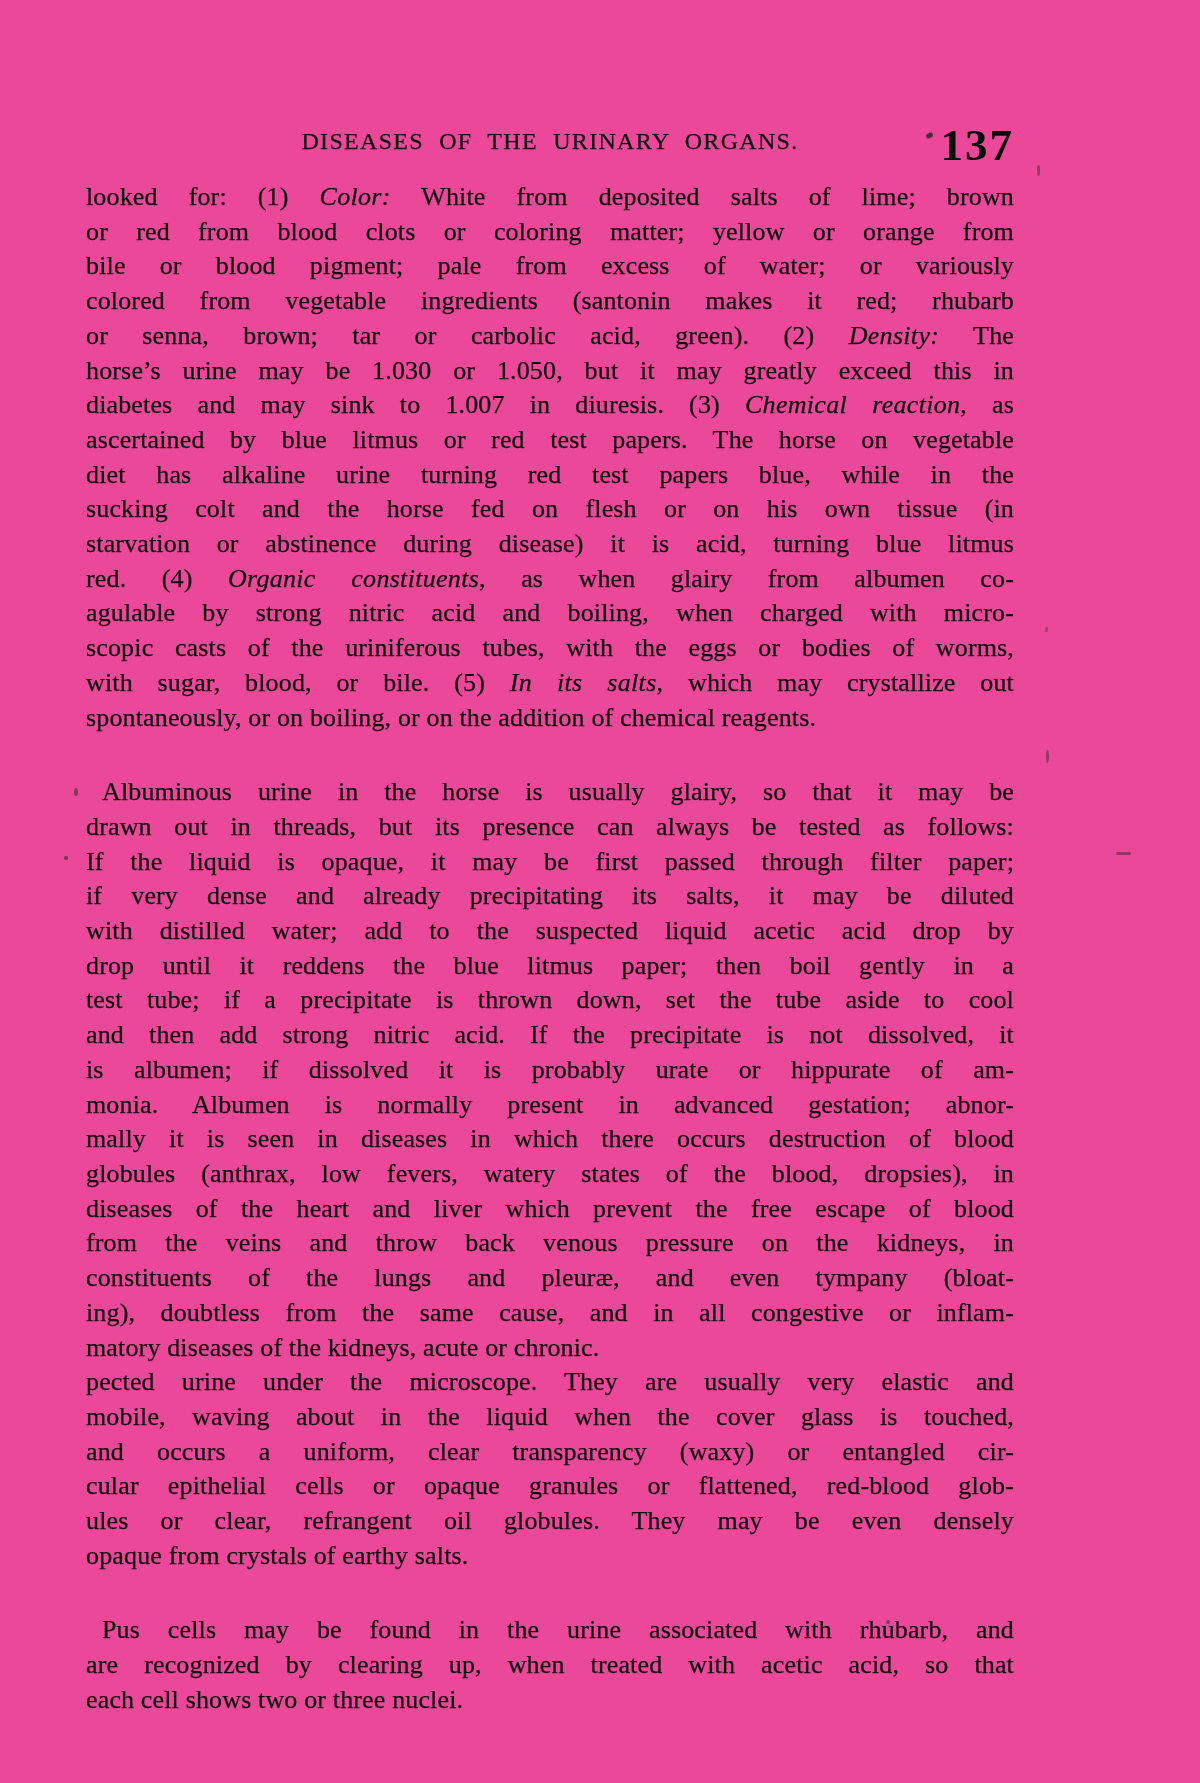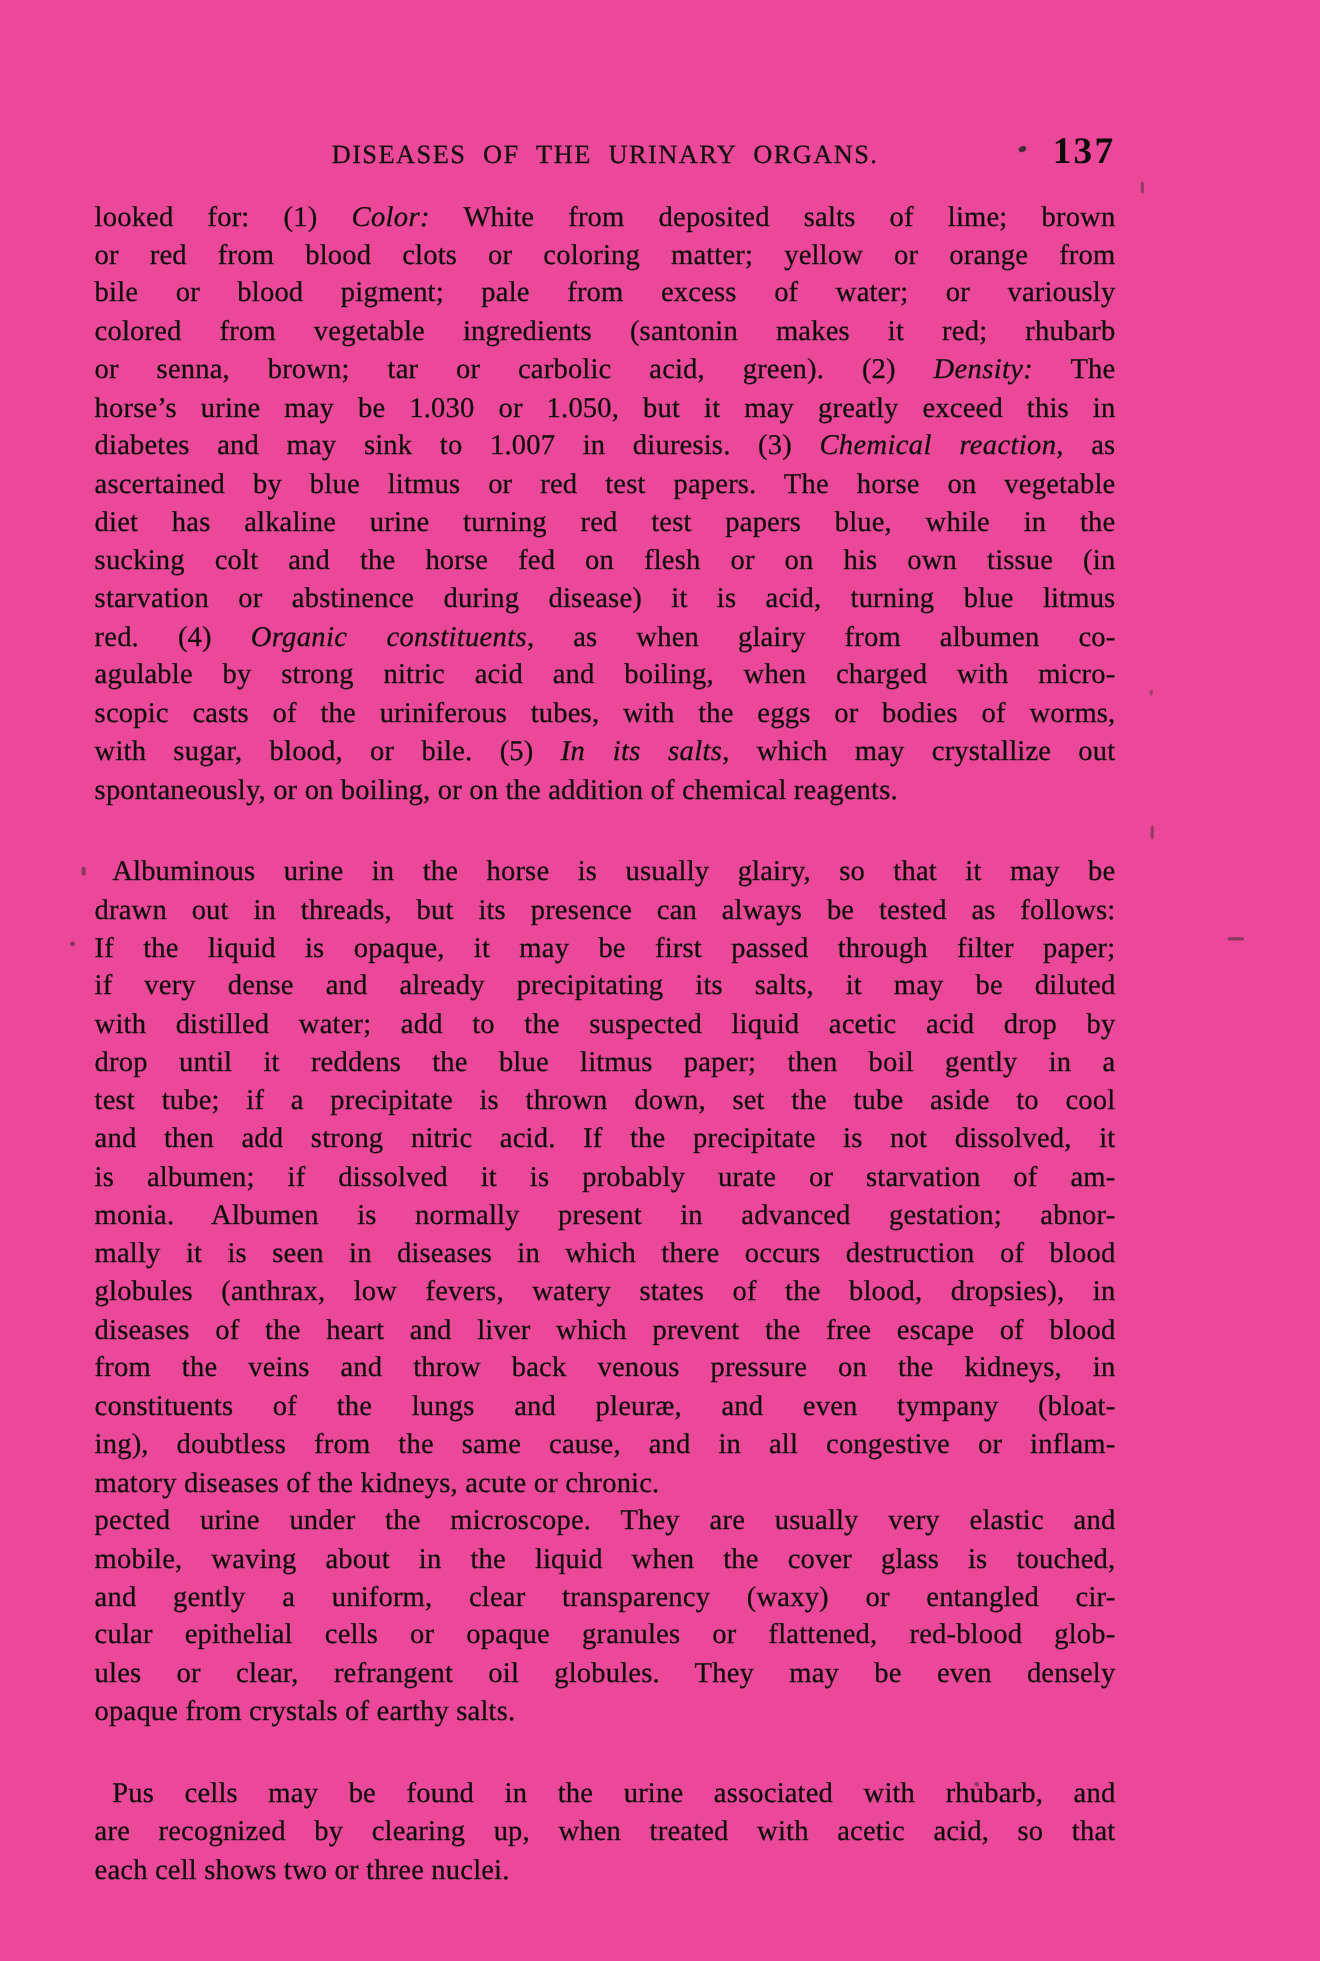--- a/index.html
+++ b/index.html
@@ -26,21 +26,21 @@
     letter-spacing: 1.3px;
     word-spacing: 8px;
     color: #101010;
     -webkit-text-stroke: 0.25px #101010;
     white-space: nowrap;
   }
   .page-number {
     position: absolute;
     right: 186px;
     top: 119px;
-    font-size: 34px;
+    font-size: 45px;
     font-weight: bold;
     letter-spacing: 2px;
     color: #0c0c0c;
   }
   .text-body {
     position: absolute;
     left: 86px;
     top: 180px;
     width: 928px;
     font-size: 26px;
@@ -102,34 +102,34 @@
       </div>
       <div class="paragraph">
         <div class="line indent"><span>Albuminous urine in the horse is usually glairy, so that it may be</span></div>
         <div class="line"><span>drawn out in threads, but its presence can always be tested as follows:</span></div>
         <div class="line"><span>If the liquid is opaque, it may be first passed through filter paper;</span></div>
         <div class="line"><span>if very dense and already precipitating its salts, it may be diluted</span></div>
         <div class="line"><span>with distilled water; add to the suspected liquid acetic acid drop by</span></div>
         <div class="line"><span>drop until it reddens the blue litmus paper; then boil gently in a</span></div>
         <div class="line"><span>test tube; if a precipitate is thrown down, set the tube aside to cool</span></div>
         <div class="line"><span>and then add strong nitric acid. If the precipitate is not dissolved, it</span></div>
-        <div class="line"><span>is albumen; if dissolved it is probably urate or starvation of am-</span></div>
+        <div class="line"><span>is albumen; if dissolved it is probably urate or hippurate of am-</span></div>
         <div class="line"><span>monia. Albumen is normally present in advanced gestation; abnor-</span></div>
         <div class="line"><span>mally it is seen in diseases in which there occurs destruction of blood</span></div>
         <div class="line"><span>globules (anthrax, low fevers, watery states of the blood, dropsies), in</span></div>
         <div class="line"><span>diseases of the heart and liver which prevent the free escape of blood</span></div>
         <div class="line"><span>from the veins and throw back venous pressure on the kidneys, in</span></div>
         <div class="line"><span>constituents of the lungs and pleuræ, and even tympany (bloat-</span></div>
         <div class="line"><span>ing), doubtless from the same cause, and in all congestive or inflam-</span></div>
         <div class="line last"><span>matory diseases of the kidneys, acute or chronic.</span></div>
       </div>
       <div class="paragraph">
         <div class="line"><span>pected urine under the microscope. They are usually very elastic and</span></div>
         <div class="line"><span>mobile, waving about in the liquid when the cover glass is touched,</span></div>
-        <div class="line"><span>and gently a uniform, clear transparency (waxy) or entangled cir-</span></div>
+        <div class="line"><span>and occurs a uniform, clear transparency (waxy) or entangled cir-</span></div>
         <div class="line"><span>cular epithelial cells or opaque granules or flattened, red-blood glob-</span></div>
         <div class="line"><span>ules or clear, refrangent oil globules. They may be even densely</span></div>
         <div class="line last"><span>opaque from crystals of earthy salts.</span></div>
       </div>
       <div class="paragraph">
         <div class="line indent"><span>Pus cells may be found in the urine associated with rhubarb, and</span></div>
         <div class="line"><span>are recognized by clearing up, when treated with acetic acid, so that</span></div>
         <div class="line last"><span>each cell shows two or three nuclei.</span></div>
       </div>
     </div>

